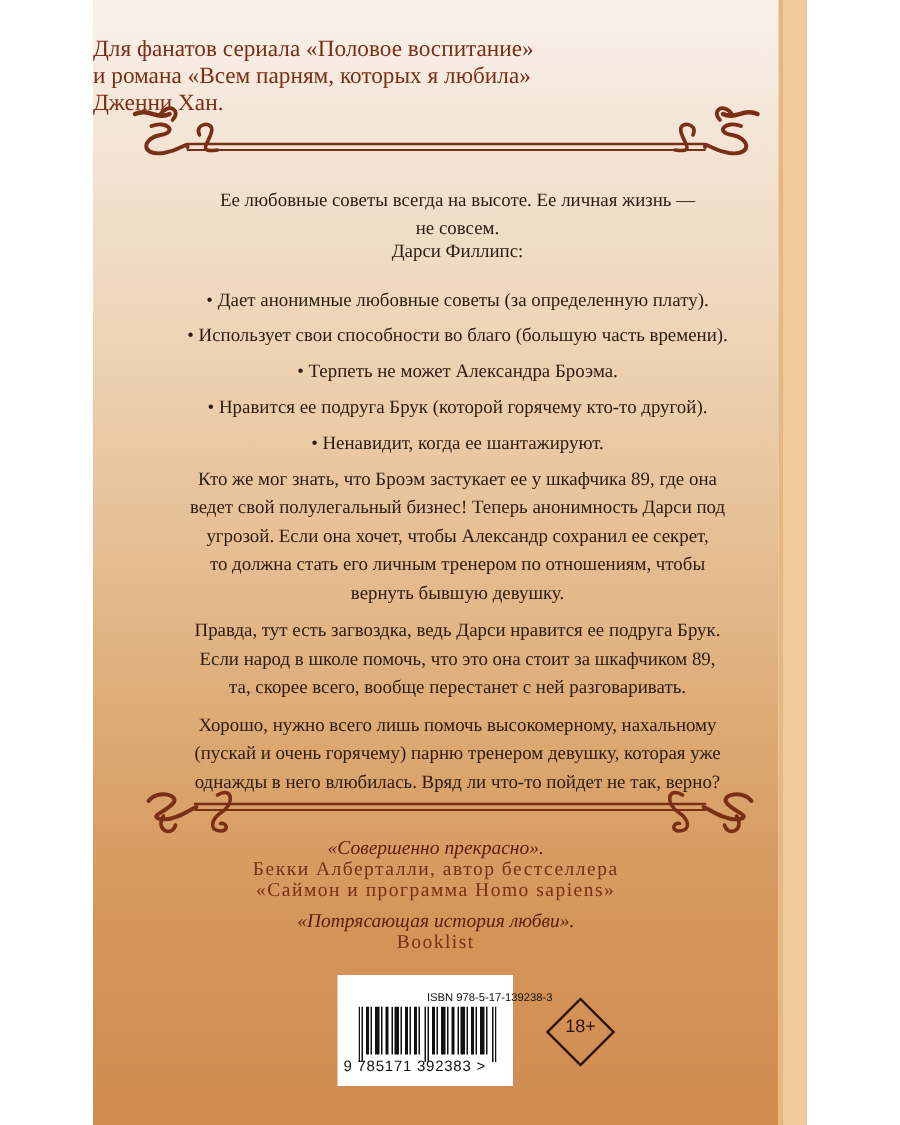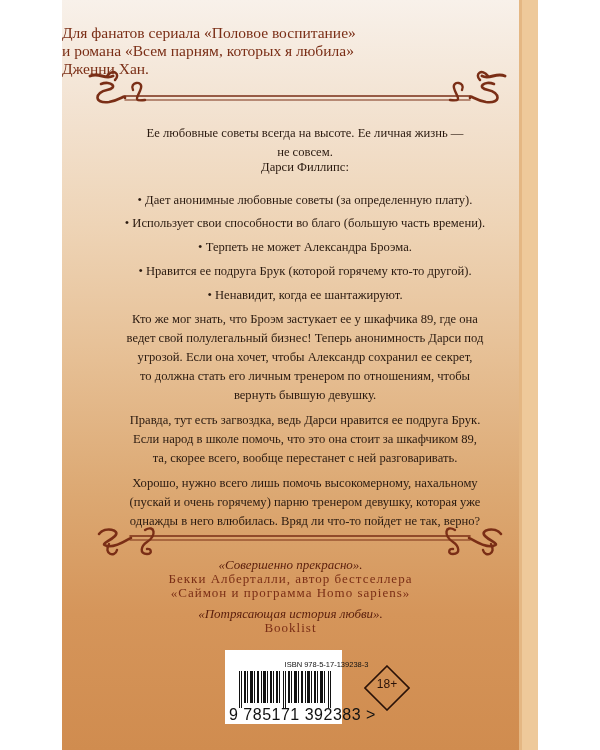--- a/index.html
+++ b/index.html
@@ -18,21 +18,21 @@
     .body { position:absolute; left:90px; width:430px; text-align:center; color:#2a1a10; font-family:"Liberation Serif", serif; font-size:12.6px; }
     .l { position:absolute; left:0; width:430px; white-space:nowrap; }
 
     .quote { position:absolute; left:62px; width:457px; text-align:center; color:#7a2e16; font-family:"Liberation Serif", serif; font-size:13px; line-height:14px; }
     .quote .it { font-style:italic; color:#5a1e0c; }
     .quote .sp { letter-spacing:1px; }
 
     .barcode { position:absolute; left:225px; top:650px; width:117px; height:74px; background:#ffffff; }
     .isbn { position:absolute; top:10px; left:0; width:117px; text-align:center; font-family:"Liberation Sans", sans-serif; font-size:7.5px; color:#111;margin-left:43px; }
     .bars { position:absolute; top:21px; left:14px; width:92px; height:37px; }
-    .digits { position:absolute; top:56px; left:4px; width:112px; font-family:"Liberation Sans", sans-serif; font-size:16px; color:#111; letter-spacing:0.5px; white-space:nowrap; }
+    .digits { position:absolute; top:56px; left:4px; width:112px; font-family:"Liberation Sans", sans-serif; font-size:10px; color:#111; letter-spacing:0.5px; white-space:nowrap; }
     .age { position:absolute; left:364px; top:665px; width:46px; height:46px; }
     .age-label { position:absolute; left:364px; top:677px; width:46px; text-align:center; font-family:"Liberation Sans", sans-serif; font-size:12px; color:#2a1208; }
   </style>
 </head>
 <body>
 
 <div class="cover"></div>
 <div class="spine"></div>
 
 <div class="tagline">

